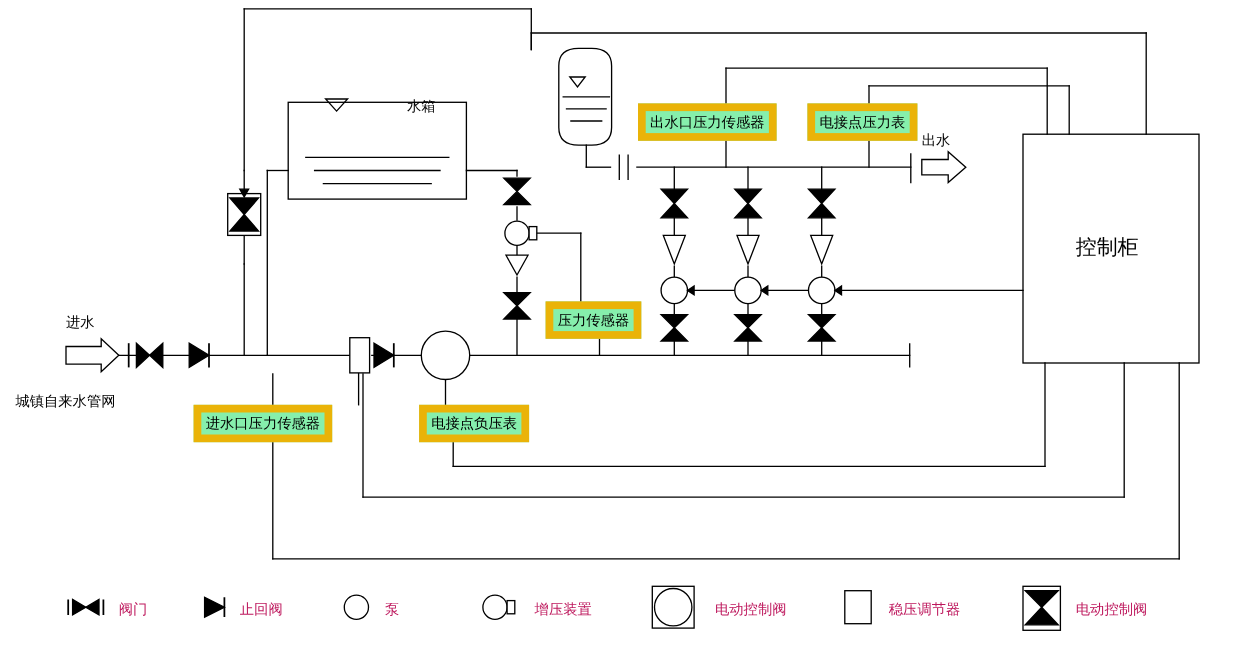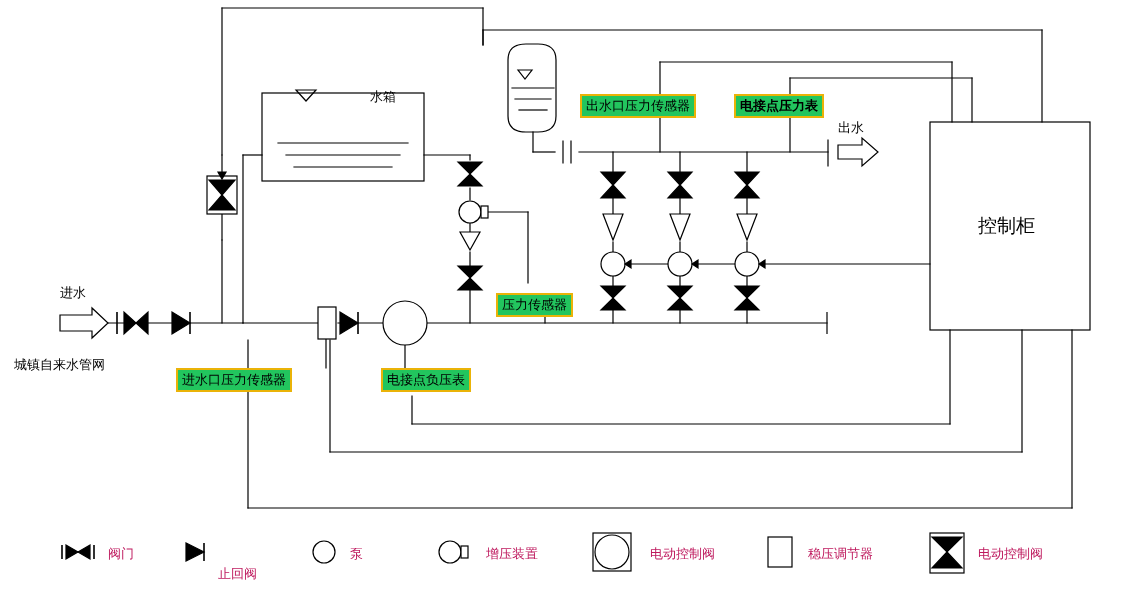--- a/index.html
+++ b/index.html
@@ -24,23 +24,23 @@
   }
   .lbl {
     position: absolute;
     font-family: "Liberation Sans", sans-serif;
     font-size: 13px;
     color: #000000;
     white-space: nowrap;
     line-height: 1;
   }
   .lbl.boxed {
-    border: 2px solid #eab308;
+    border: 7px solid #eab308;
     padding: 3px 4px 4px 4px;
-    background: #22c55e;
+    background: #86efac;
   }
   .lbl.plain {
     background: transparent;
   }
   .legend-lbl {
     position: absolute;
     font-size: 13px;
     white-space: nowrap;
     color: #be185d;
   }
@@ -251,25 +251,25 @@
   </svg>
 
   <div class="lbl plain" style="left:60px; top:286px;">进水</div>
   <div class="lbl plain" style="left:14px; top:358px;">城镇自来水管网</div>
   <div class="lbl plain" style="left:838px; top:121px;">出水</div>
   <div class="lbl plain" style="left:370px; top:90px;font-family:Liberation Serif, serif;">水箱</div>
   <div class="lbl plain" style="left:978px; top:216px; font-size:19px;">控制柜</div>
 
   <div class="lbl boxed" style="left:176px; top:368px;">进水口压力传感器</div>
   <div class="lbl boxed" style="left:348px; top:368px;margin-left:33px;">电接点负压表</div>
-  <div class="lbl boxed" style="left:496px; top:293px;text-align:center;">压力传感器</div>
+  <div class="lbl boxed" style="left:496px; top:274px;text-align:center;">压力传感器</div>
   <div class="lbl boxed" style="left:580px; top:94px;">出水口压力传感器</div>
-  <div class="lbl boxed" style="left:734px; top:94px;font-weight:bold;">电接点压力表</div>
+  <div class="lbl boxed" style="left:734px; top:94px;">电接点压力表</div>
 
   <div class="legend-lbl" style="left:108px; top:545px;">阀门</div>
-  <div class="legend-lbl" style="left:218px; top:545px;margin-top:20px;">止回阀</div>
+  <div class="legend-lbl" style="left:218px; top:545px;">止回阀</div>
   <div class="legend-lbl" style="left:350px; top:545px;">泵</div>
   <div class="legend-lbl" style="left:486px; top:545px;">增压装置</div>
   <div class="legend-lbl" style="left:650px; top:545px;">电动控制阀</div>
   <div class="legend-lbl" style="left:808px; top:545px;">稳压调节器</div>
   <div class="legend-lbl" style="left:978px; top:545px;">电动控制阀</div>
 
 </div>
 
 </body></html>

